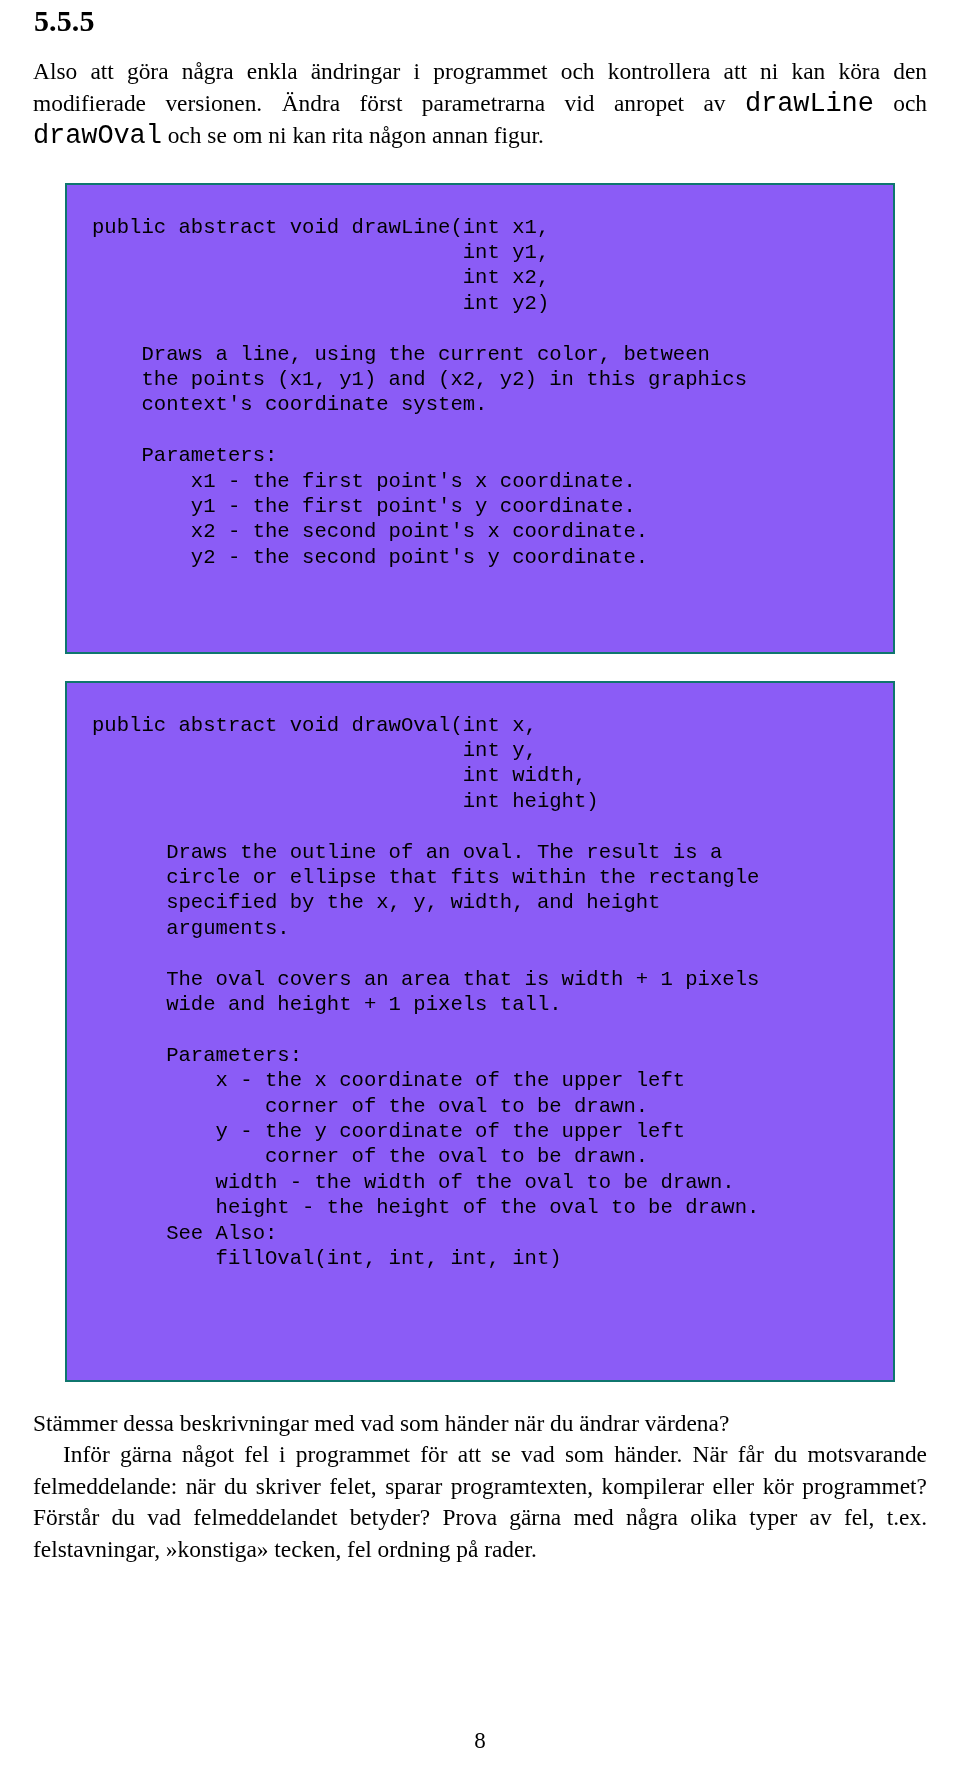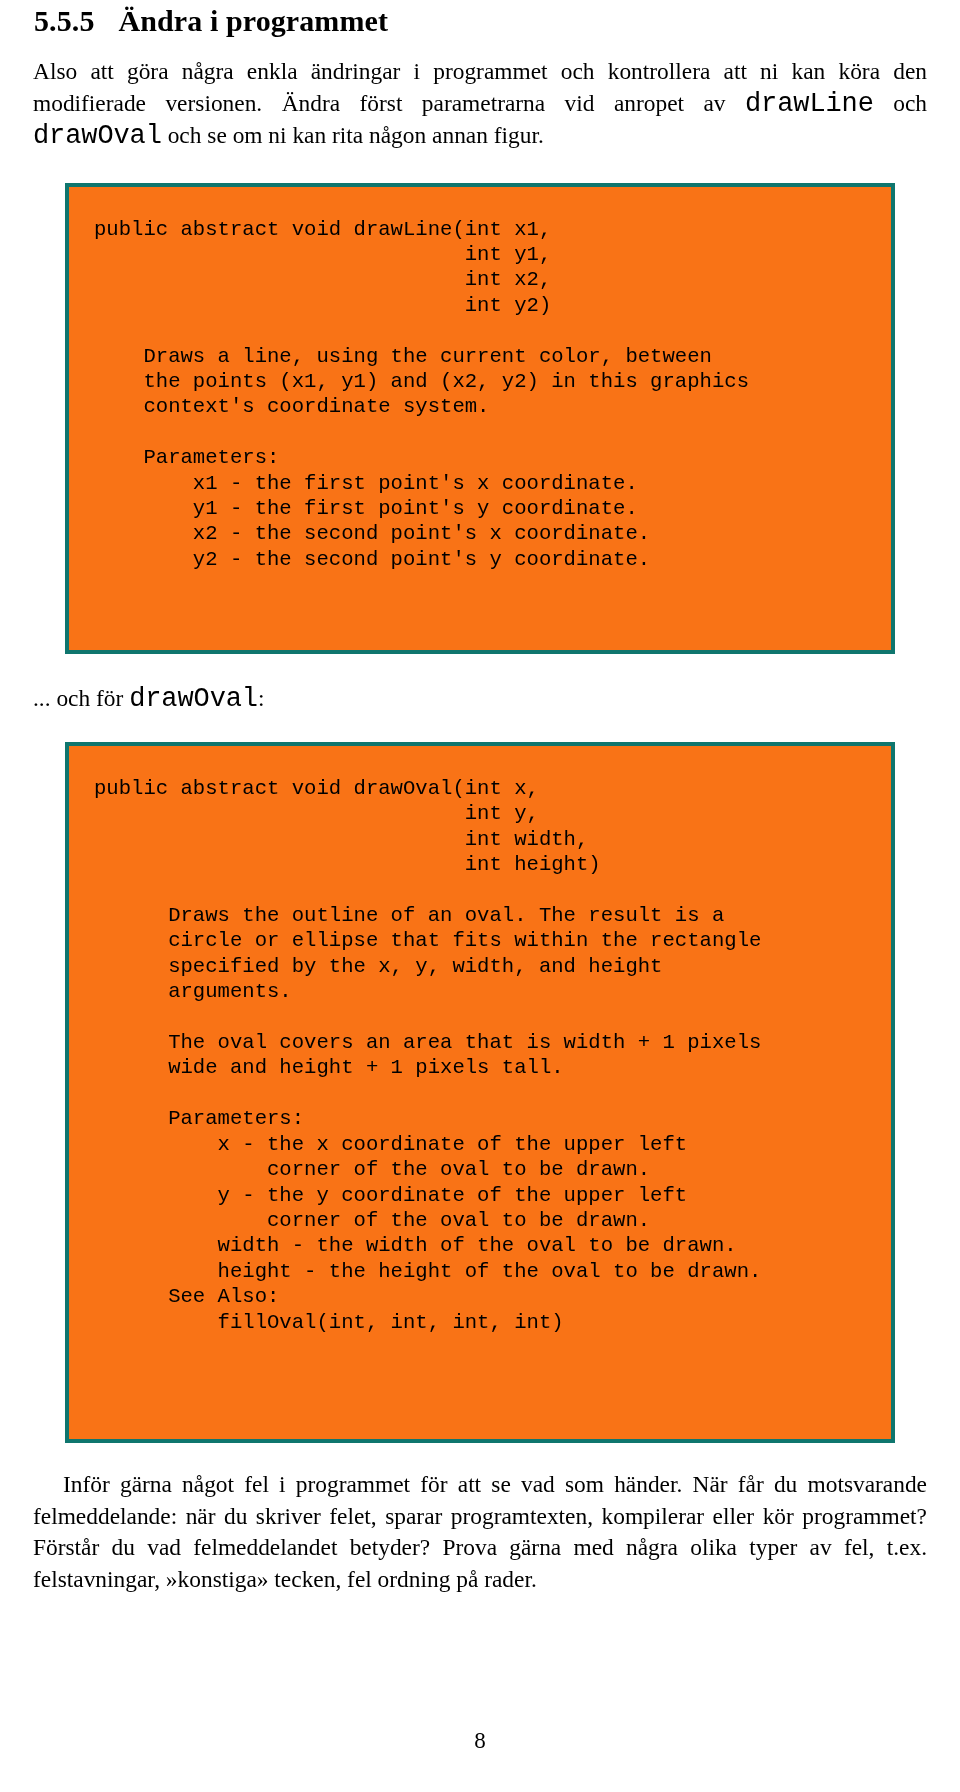--- a/index.html
+++ b/index.html
@@ -62,25 +62,25 @@
     text-indent: 30px;
   }
   .tt {
     font-family: "Liberation Mono", "DejaVu Sans Mono", monospace;
     font-size: 27px;
     letter-spacing: -0.1px;
   }
 
   
   .codebox {
-    border: 4px solid #0f766e;
+    border: 2px solid #0f766e;
     box-sizing: border-box;
     width: 830px;
     margin-left: 32px;
-    background: #f97316;
+    background: #8b5cf6;
   }
   .codebox pre {
     font-family: "Liberation Mono", "DejaVu Sans Mono", monospace;
     font-size: 20.6px;
     line-height: 25.4px;
     margin: 0;
     white-space: pre;
     letter-spacing: 0px;
     color: #000000;
   }
@@ -121,21 +121,20 @@
     line-height: 26px;
   }
 </style>
 </head>
 <body>
 
 <div class="page">
 
   <h1 class="section-heading">
     <span class="section-number">5.5.5</span>
-    <span class="section-title">Ändra i programmet</span>
   </h1>
 
   <p class="para first"><span>Also att göra några enkla ändringar i programmet och kontrollera att ni kan köra den modifierade versionen. Ändra först parametrarna vid anropet av </span><span class="tt">drawLine</span><span> och </span><span class="tt">drawOval</span><span> och se om ni kan rita någon annan figur.</span></p>
 
 
   <div class="codebox" id="code-box-drawline">
     <pre>public abstract void drawLine(int x1,
                               int y1,
                               int x2,
                               int y2)
@@ -144,21 +143,20 @@
     the points (x1, y1) and (x2, y2) in this graphics
     context's coordinate system.
 
     Parameters:
         x1 - the first point's x coordinate.
         y1 - the first point's y coordinate.
         x2 - the second point's x coordinate.
         y2 - the second point's y coordinate.</pre>
   </div>
 
-  <p class="interlude"><span>... och för </span><span class="tt">drawOval</span><span>:</span></p>
 
   <div class="codebox" id="code-box-drawoval">
     <pre>public abstract void drawOval(int x,
                               int y,
                               int width,
                               int height)
 
       Draws the outline of an oval. The result is a
       circle or ellipse that fits within the rectangle
       specified by the x, y, width, and height
@@ -172,18 +170,19 @@
               corner of the oval to be drawn.
           y - the y coordinate of the upper left
               corner of the oval to be drawn.
           width - the width of the oval to be drawn.
           height - the height of the oval to be drawn.
       See Also:
           fillOval(int, int, int, int)</pre>
   </div>
 
   <div class="closing">
+    <p class="para">Stämmer dessa beskrivningar med vad som händer när du ändrar värdena?</p>
     <p class="para indent">Inför gärna något fel i programmet för att se vad som händer. När får du motsvarande felmeddelande: när du skriver felet, sparar programtexten, kompilerar eller kör programmet? Förstår du vad felmeddelandet betyder? Prova gärna med några olika typer av fel, t.ex. felstavningar, »konstiga» tecken, fel ordning på rader.</p>
   </div>
 
   <div class="page-number">8</div>
 
 </div>
 
 </body></html>

